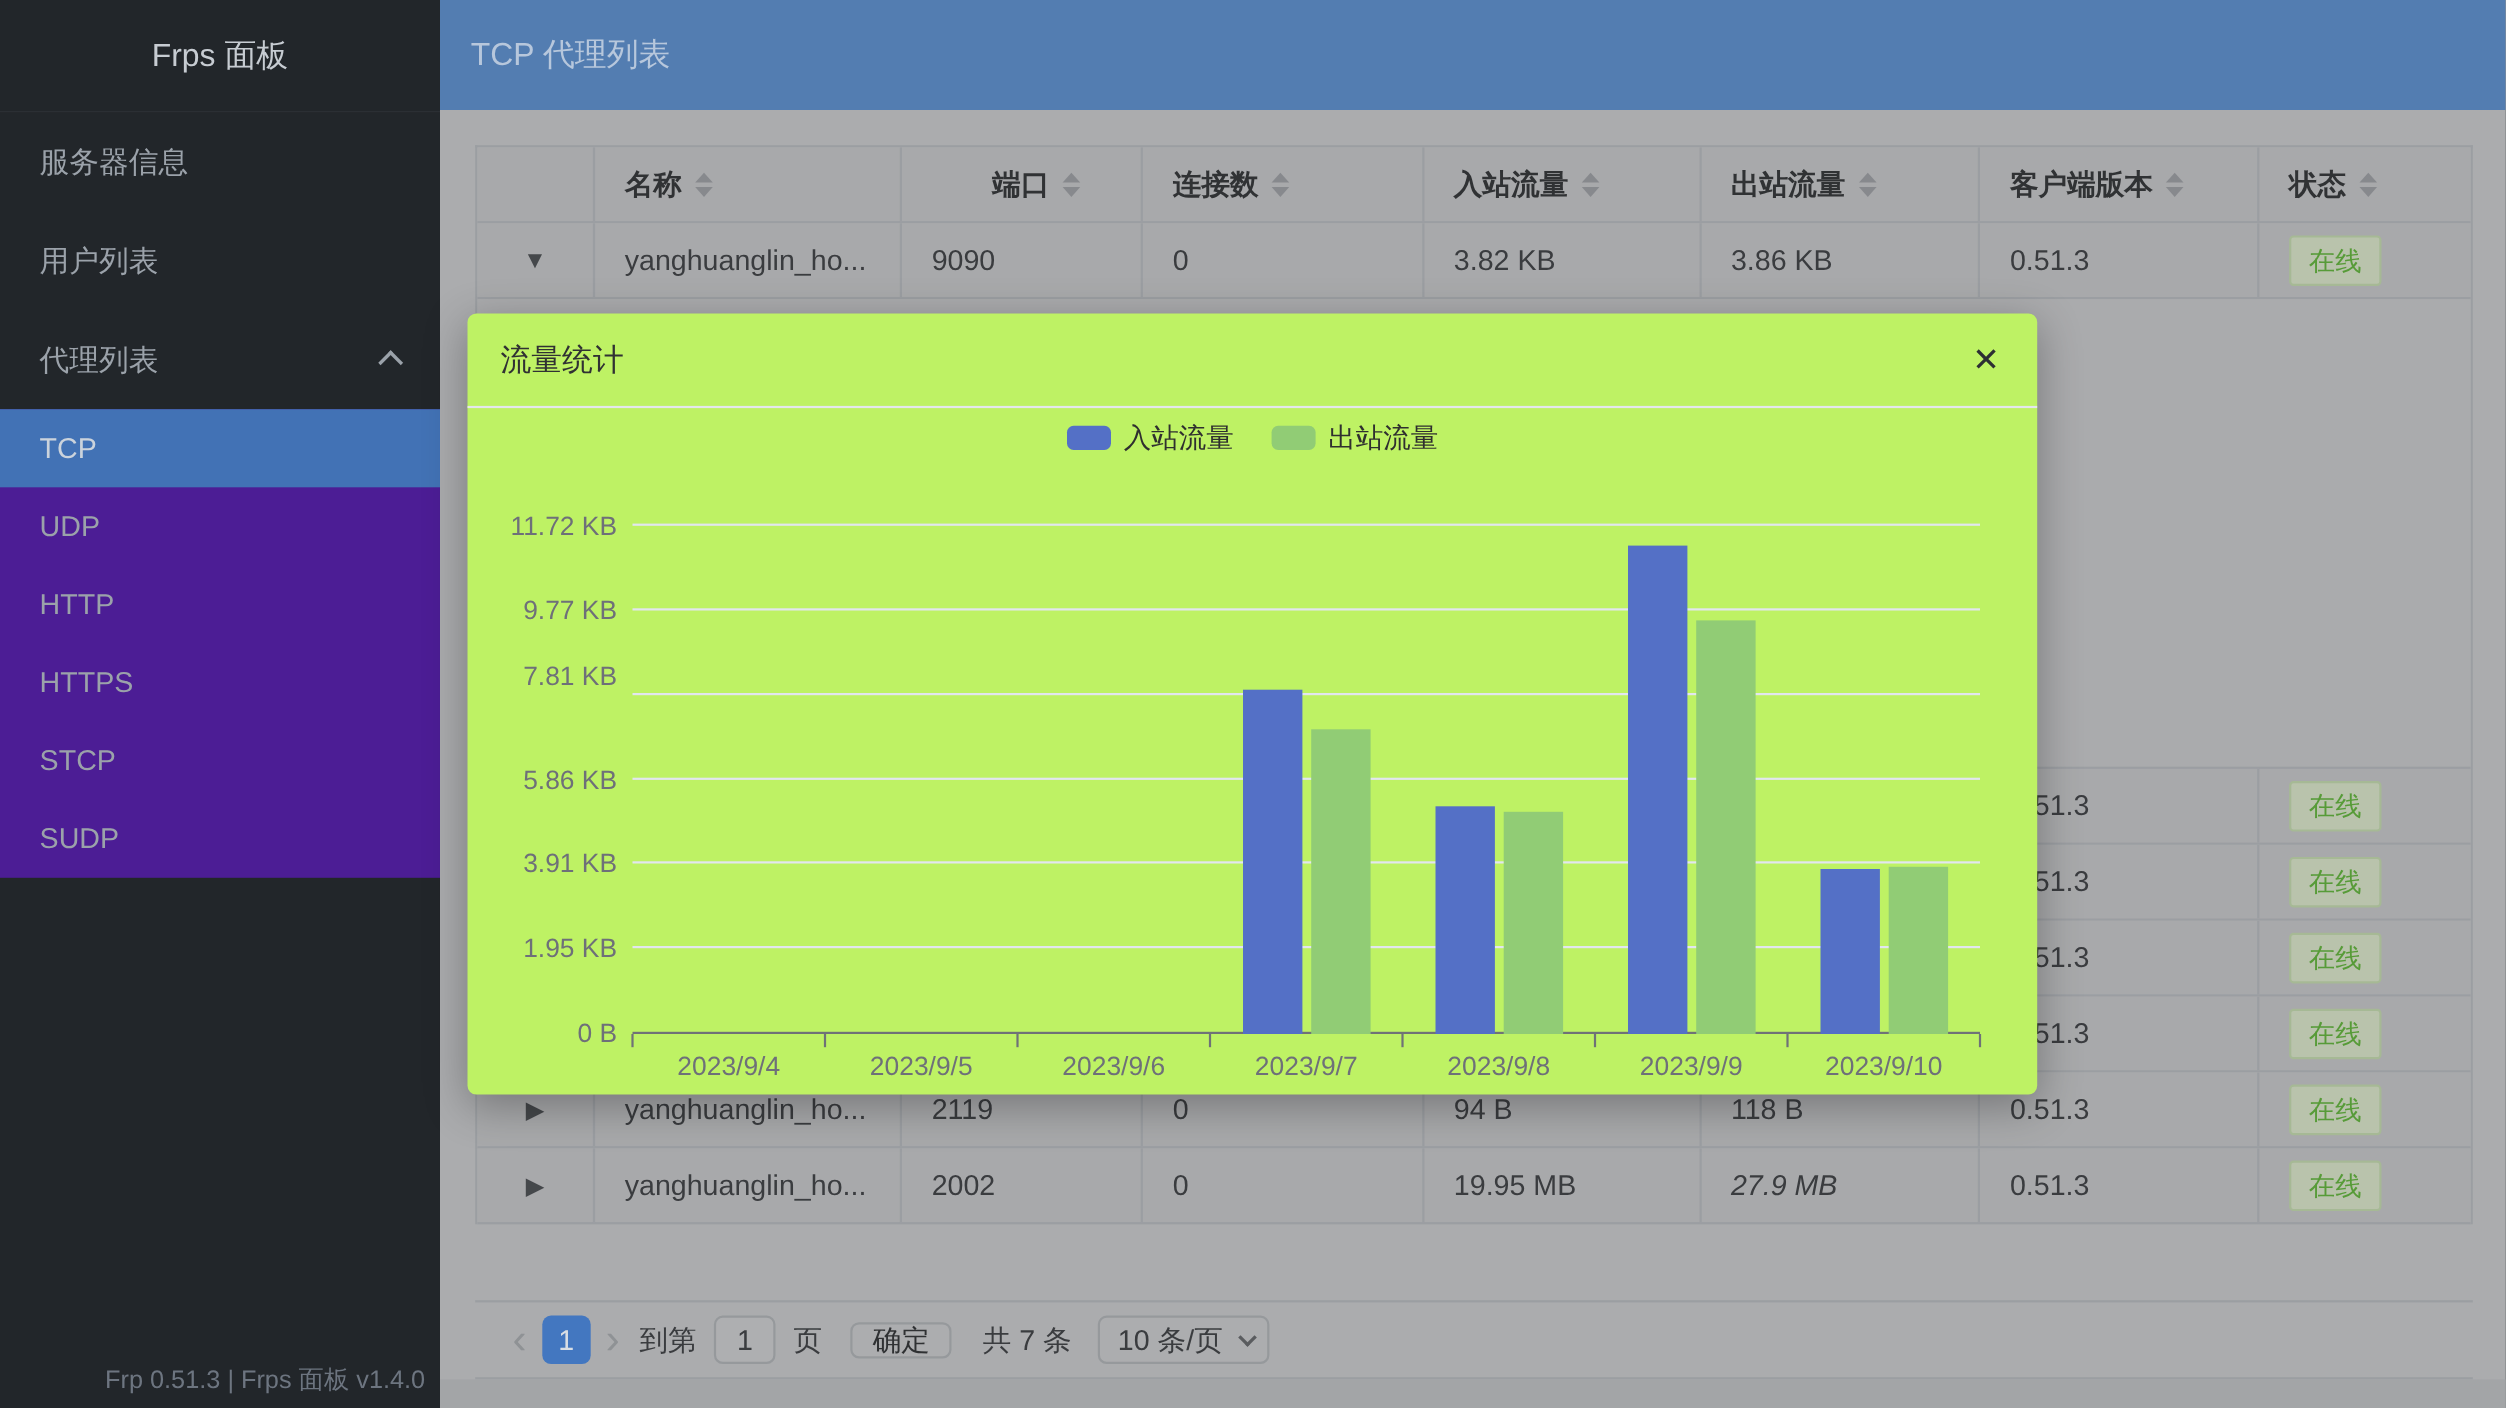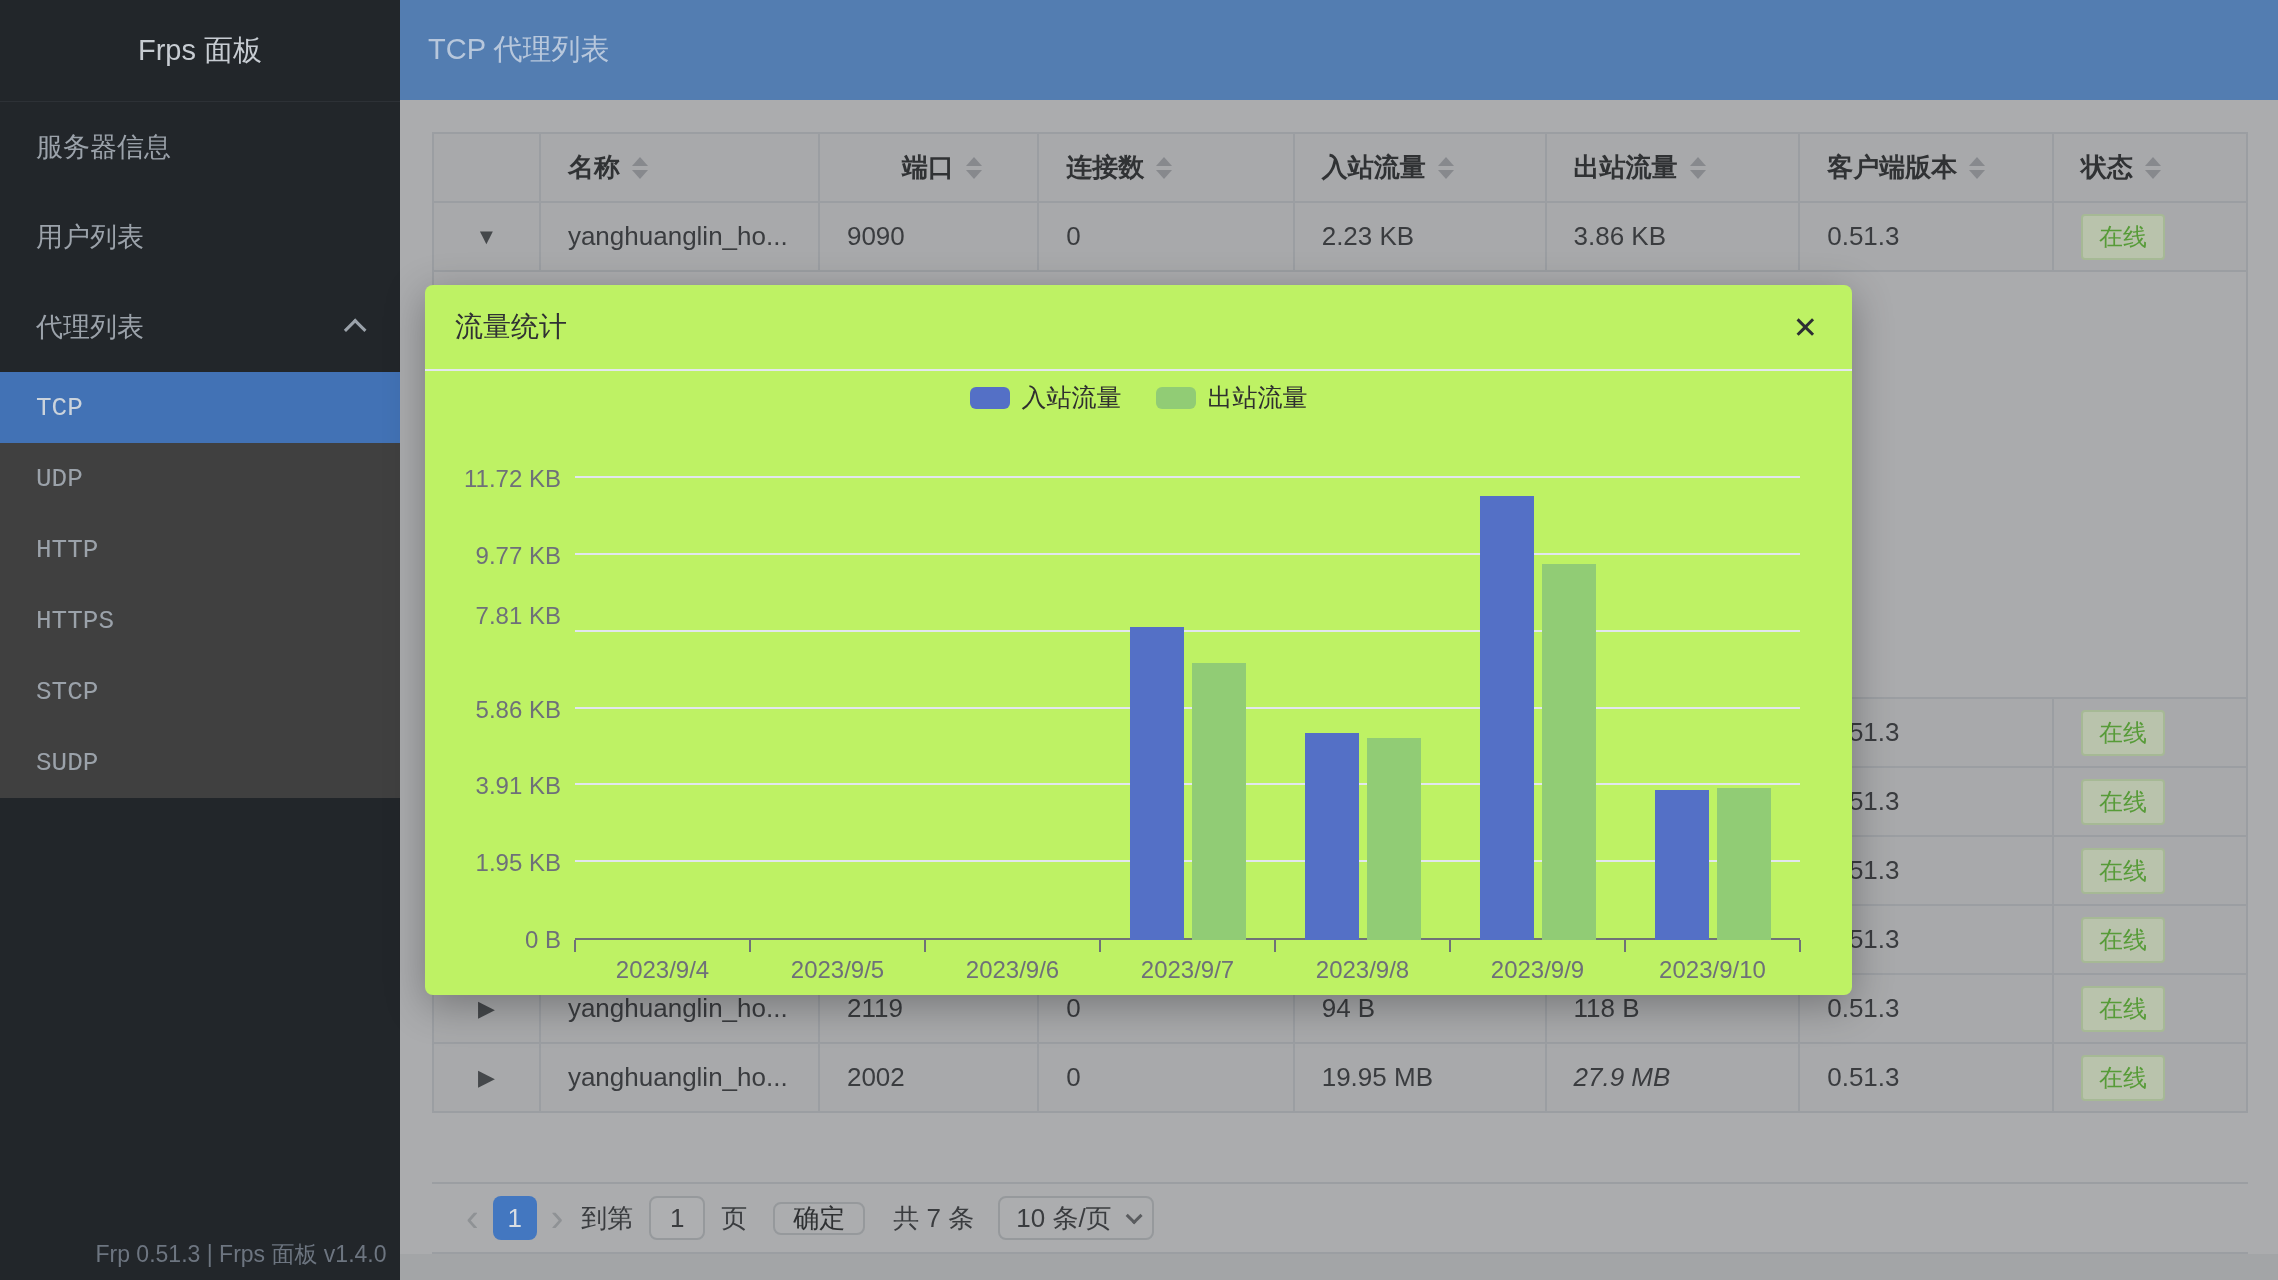--- a/index.html
+++ b/index.html
@@ -8,21 +8,21 @@
   .app { position:relative; width:2278px; height:1280px; overflow:hidden; background:#ABACAE; }
 
   
   .sidebar { position:absolute; left:0; top:0; width:400px; height:1280px; background:#22262A; z-index:2; }
   .sidebar-title { height:102px; display:flex; align-items:center; justify-content:center;
     color:#C7CCD2; font-size:29px; border-bottom:1px solid #2D3136; }
   .menu-item { height:90px; display:flex; align-items:center; padding:0 34px 0 36px;
     color:#9BA2AA; font-size:27px; cursor:pointer; position:relative; }
   .menu-item .chev-up { margin-left:auto; width:16px; height:16px; border-left:3px solid #9BA2AA;
     border-top:3px solid #9BA2AA; transform:rotate(45deg) translateY(4px); }
-  .submenu { background:#404040;font-family:Liberation Mono, monospace; }
+  .submenu { background:#4c1d95; }
   .submenu-item { height:71px; display:flex; align-items:center; padding-left:36px;
     color:#9BA2AA; font-size:26px; cursor:pointer; }
   .submenu-item.active { background:#4272B5; color:#CBD3DC; }
   .sidebar-footer { position:absolute; bottom:10px; width:100%; text-align:center;
     color:#6D7580; font-size:23px;margin-left:41px; }
 
   
   .main { position:absolute; left:400px; top:0; width:1878px; height:1280px; background:#ABACAE; }
   .topbar { height:100px; background:#537DB1; display:flex; align-items:center; padding-left:28px; }
   .topbar-title { color:#B7C7DC; font-size:29px; }
@@ -177,21 +177,21 @@
             </div>
           </div>
         <div id="tbody">
             <div class="tr">
               <div class="td td-expand" style="width: 5.9%;">
                 <span class="expand-arrow">▼</span>
               </div>
               <div class="td" style="width: 15.4%;">yanghuanglin_ho...</div>
               <div class="td" style="width: 12.1%;">9090</div>
               <div class="td" style="width: 14.1%;">0</div>
-              <div class="td" style="width: 13.9%;">2.23 KB</div>
+              <div class="td" style="width: 13.9%;">3.82 KB</div>
               <div class="td" style="width: 14%;">3.86 KB</div>
               <div class="td" style="width: 14%;">0.51.3</div>
               <div class="td" style="width: 10.6%;">
                 <span class="badge" style="color: rgb(87, 155, 56); background: rgb(185, 195, 172); border-color: rgb(166, 185, 149);">在线</span>
               </div>
             </div>
             <div class="expansion"></div>
             <div class="tr">
               <div class="td td-expand" style="width: 5.9%;"></div>
               <div class="td" style="width: 15.4%;"></div>

